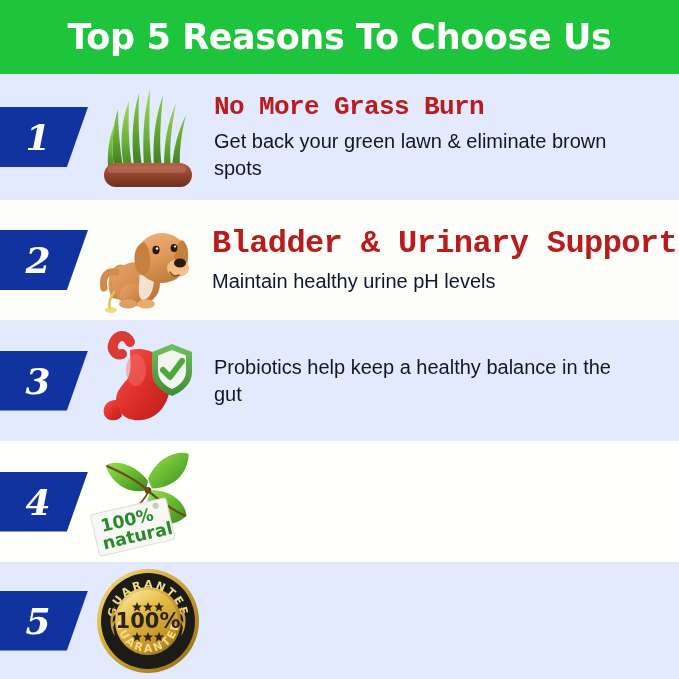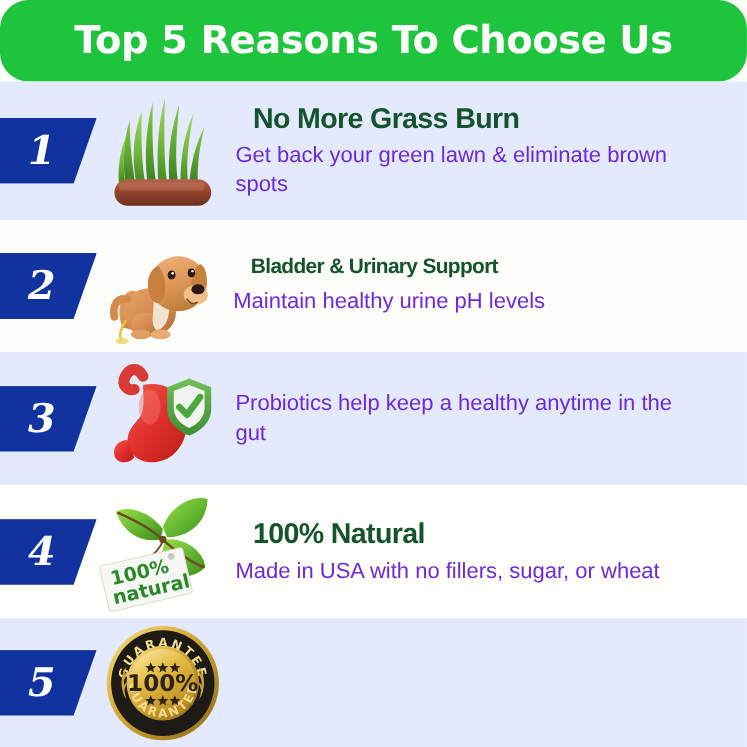--- a/index.html
+++ b/index.html
@@ -25,21 +25,20 @@
   }
 
   
   .header {
     height: 74px;
     background: #1ec43c;
     display: flex;
     align-items: center;
     justify-content: center;
     flex: 0 0 74px;
-    border-radius: 26px;
   }
   .header-title {
     color: #ffffff;
     font-family: "DejaVu Sans", sans-serif;
     font-size: 35px;
     font-weight: bold;
     letter-spacing: -0.4px;
     white-space: nowrap;
   }
 
@@ -95,39 +94,39 @@
   .icon-svg { display: block; }
 
   
   .text-col {
     flex: 1 1 auto;
     padding-left: 8px;
     padding-right: 8px;
     min-width: 0;
   }
   .item-title {
-    color: #14532d;
-    font-family: Liberation Sans, sans-serif;
+    color: #b91c1c;
+    font-family: Liberation Mono, monospace;
     font-size: 26px;
     font-weight: bold;
     letter-spacing: -0.6px;
     line-height: 1.1;
-    margin: 0 0 7px 16px;
+    margin: 0 0 7px 0;
     white-space: nowrap;
   }
   .item-body {
-    color: #6d28d9;
+    color: #0f172a;
     font-family: "Liberation Sans", sans-serif;
     font-size: 20px;
     font-weight: normal;
     line-height: 1.32;
     margin: 0;
     max-width: 420px;
   }
-  .row.r2 .item-title { font-size: 19px; }
+  .row.r2 .item-title { font-size: 32px; }
   .row.r2 .text-col { padding-left: 6px; }
 </style>
 </head>
 <body>
 
 <div class="poster">
 
   <div class="header">
     <div class="header-title">Top 5 Reasons To Choose Us</div>
   </div>
@@ -242,21 +241,21 @@
         <path d="M22 74 C14 74 8 80 10 88 C12 96 24 96 28 90" fill="url(#stom)"></path>
         <ellipse cx="42" cy="44" rx="10" ry="16" fill="#f4736a" opacity="0.45"></ellipse>
         <g transform="translate(56,16)">
           <path d="M22 2 L42 10 L42 30 C42 42 32 50 22 54 C12 50 2 42 2 30 L2 10 Z" fill="url(#shg)"></path>
           <path d="M22 8 L36 13.5 L36 29 C36 38 29 44 22 47 C15 44 8 38 8 29 L8 13.5 Z" fill="#f2f5ef"></path>
           <path d="M13 28 L20 35 L32 19" stroke="#4aa83c" stroke-width="6" fill="none" stroke-linecap="round" stroke-linejoin="round"></path>
         </g>
       </svg>
     </div>
     <div class="text-col">
-      <p class="item-body">Probiotics help keep a healthy anytime in the gut</p>
+      <p class="item-body">Probiotics help keep a healthy balance in the gut</p>
     </div>
   </div>
 
   <div class="row r4">
     <div class="badge">
       <span class="badge-number">4</span>
     </div>
     <div class="icon-wrap">
       <svg class="icon-svg" width="120" height="112" viewBox="0 0 120 112">
         <defs>
@@ -272,24 +271,20 @@
         <path d="M18 19 C34 26 50 34 62 46 C74 56 84 64 98 70" stroke="#6b4a22" stroke-width="2.2" fill="none" stroke-linecap="round"></path>
         <circle cx="60" cy="44" r="3.4" fill="#6b4a22"></circle>
         <path d="M60 46 C56 54 52 58 46 62" stroke="#6b4a22" stroke-width="1.8" fill="none" stroke-linecap="round"></path>
         <g transform="rotate(-13 52 80)">
           <rect x="4" y="58" width="80" height="44" rx="3" fill="#f7f8f4" stroke="#dcdcd4" stroke-width="1"></rect>
           <circle cx="72" cy="64" r="3.2" fill="#c9c9c0"></circle>
           <text x="12" y="78" font-family="'DejaVu Sans', sans-serif" font-size="18" font-weight="bold" fill="#2a8a2a">100%</text>
           <text x="10" y="96" font-family="'DejaVu Sans', sans-serif" font-size="18" font-weight="bold" fill="#2a8a2a">natural</text>
         </g>
       </svg>
-    </div>
-    <div class="text-col">
-      <p class="item-title">100% Natural</p>
-      <p class="item-body">Made in USA with no fillers, sugar, or wheat</p>
     </div>
   </div>
 
   <div class="row r5">
     <div class="badge">
       <span class="badge-number">5</span>
     </div>
     <div class="icon-wrap">
       <svg class="icon-svg" width="106" height="106" viewBox="0 0 106 106">
         <defs>

